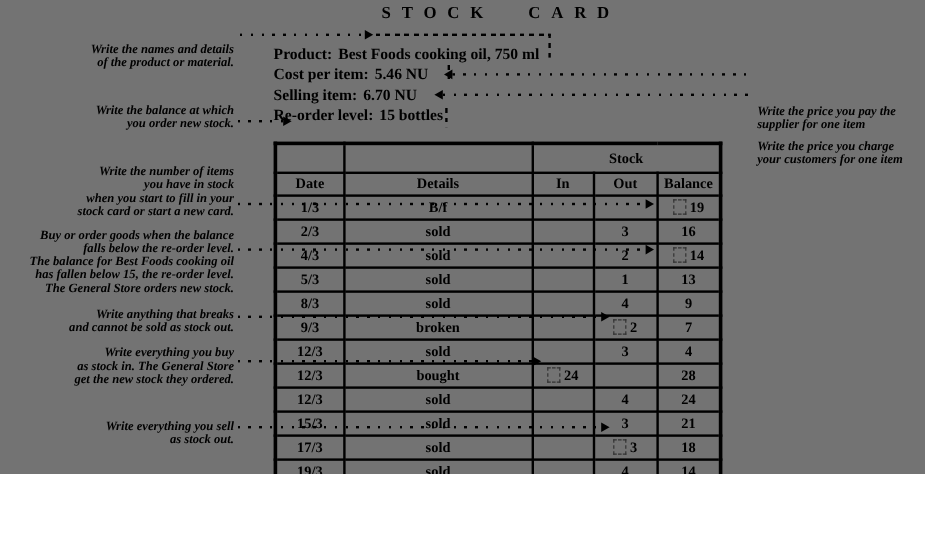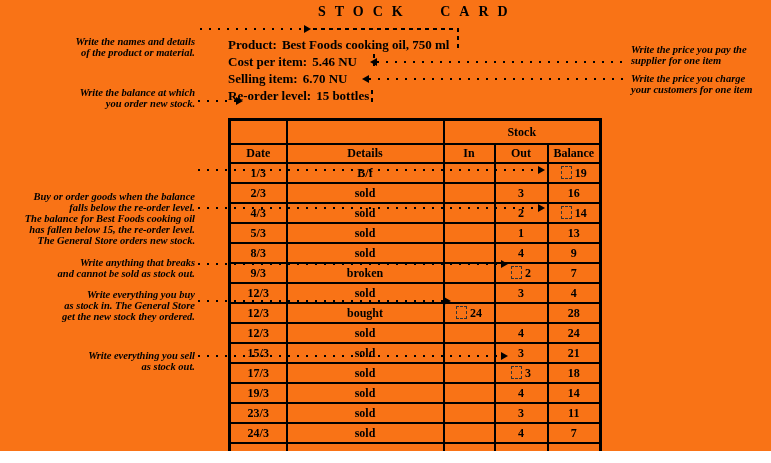--- a/index.html
+++ b/index.html
@@ -1,25 +1,25 @@
 <!DOCTYPE html>
 <html><head>
 <meta charset="utf-8">
 <style>
   html,body{margin:0;padding:0;background:#fff;}
-  #page{position:relative;width:771px;height:451px;background:#f97316;color:#000;
+  #page{position:relative;width:771px;height:395px;background:#737373;color:#000;
         font-family:"Liberation Serif",serif;overflow:hidden;}
 
   .title{position:absolute;top:4px;left:318px;font-size:14px;font-weight:700;
          letter-spacing:9px;word-spacing:16px;white-space:nowrap;}
 
   .note{position:absolute;font-style:italic;font-weight:700;font-size:10.5px;
         line-height:11px;white-space:pre-line;}
   .note-l{left:2px;width:193px;text-align:right;}
-  .note-r{left:631px;width:140px;text-align:left;}
+  .note-r{left:631px;width:140px;text-align:left;margin-top:44px;}
   .nl1{top:36px;} .nl2{top:87px;} .nl3{top:138px;} .nl4{top:191px;}
   .nl5{top:257px;} .nl6{top:289px;} .nl7{top:350px;}
   .nr1{top:44px;} .nr2{top:73px;}
 
   .pblock{position:absolute;left:228px;top:36px;font-weight:700;font-size:13px;}
   .pline{height:17px;line-height:17px;white-space:nowrap;}
   .pline .val{margin-left:5px;}
 
   .leader{position:absolute;height:2px;z-index:6;
           background:repeating-linear-gradient(90deg,#000 0 2px,transparent 2px 9px);}
@@ -48,20 +48,24 @@
 <body>
 
 <div id="page">
 
   <div class="title">STOCK CARD</div>
 
   <div class="note note-l nl1">Write the names and details
 of the product or material.</div>
   <div class="note note-l nl2">Write the balance at which
 you order new stock.</div>
+  <div class="note note-l nl3">Write the number of items
+you have in stock
+when you start to fill in your
+stock card or start a new card.</div>
   <div class="note note-l nl4">Buy or order goods when the balance
 falls below the re-order level.
 The balance for Best Foods cooking oil
 has fallen below 15, the re-order level.
 The General Store orders new stock.</div>
   <div class="note note-l nl5">Write anything that breaks
 and cannot be sold as stock out.</div>
   <div class="note note-l nl6">Write everything you buy
 as stock in. The General Store
 get the new stock they ordered.</div>

